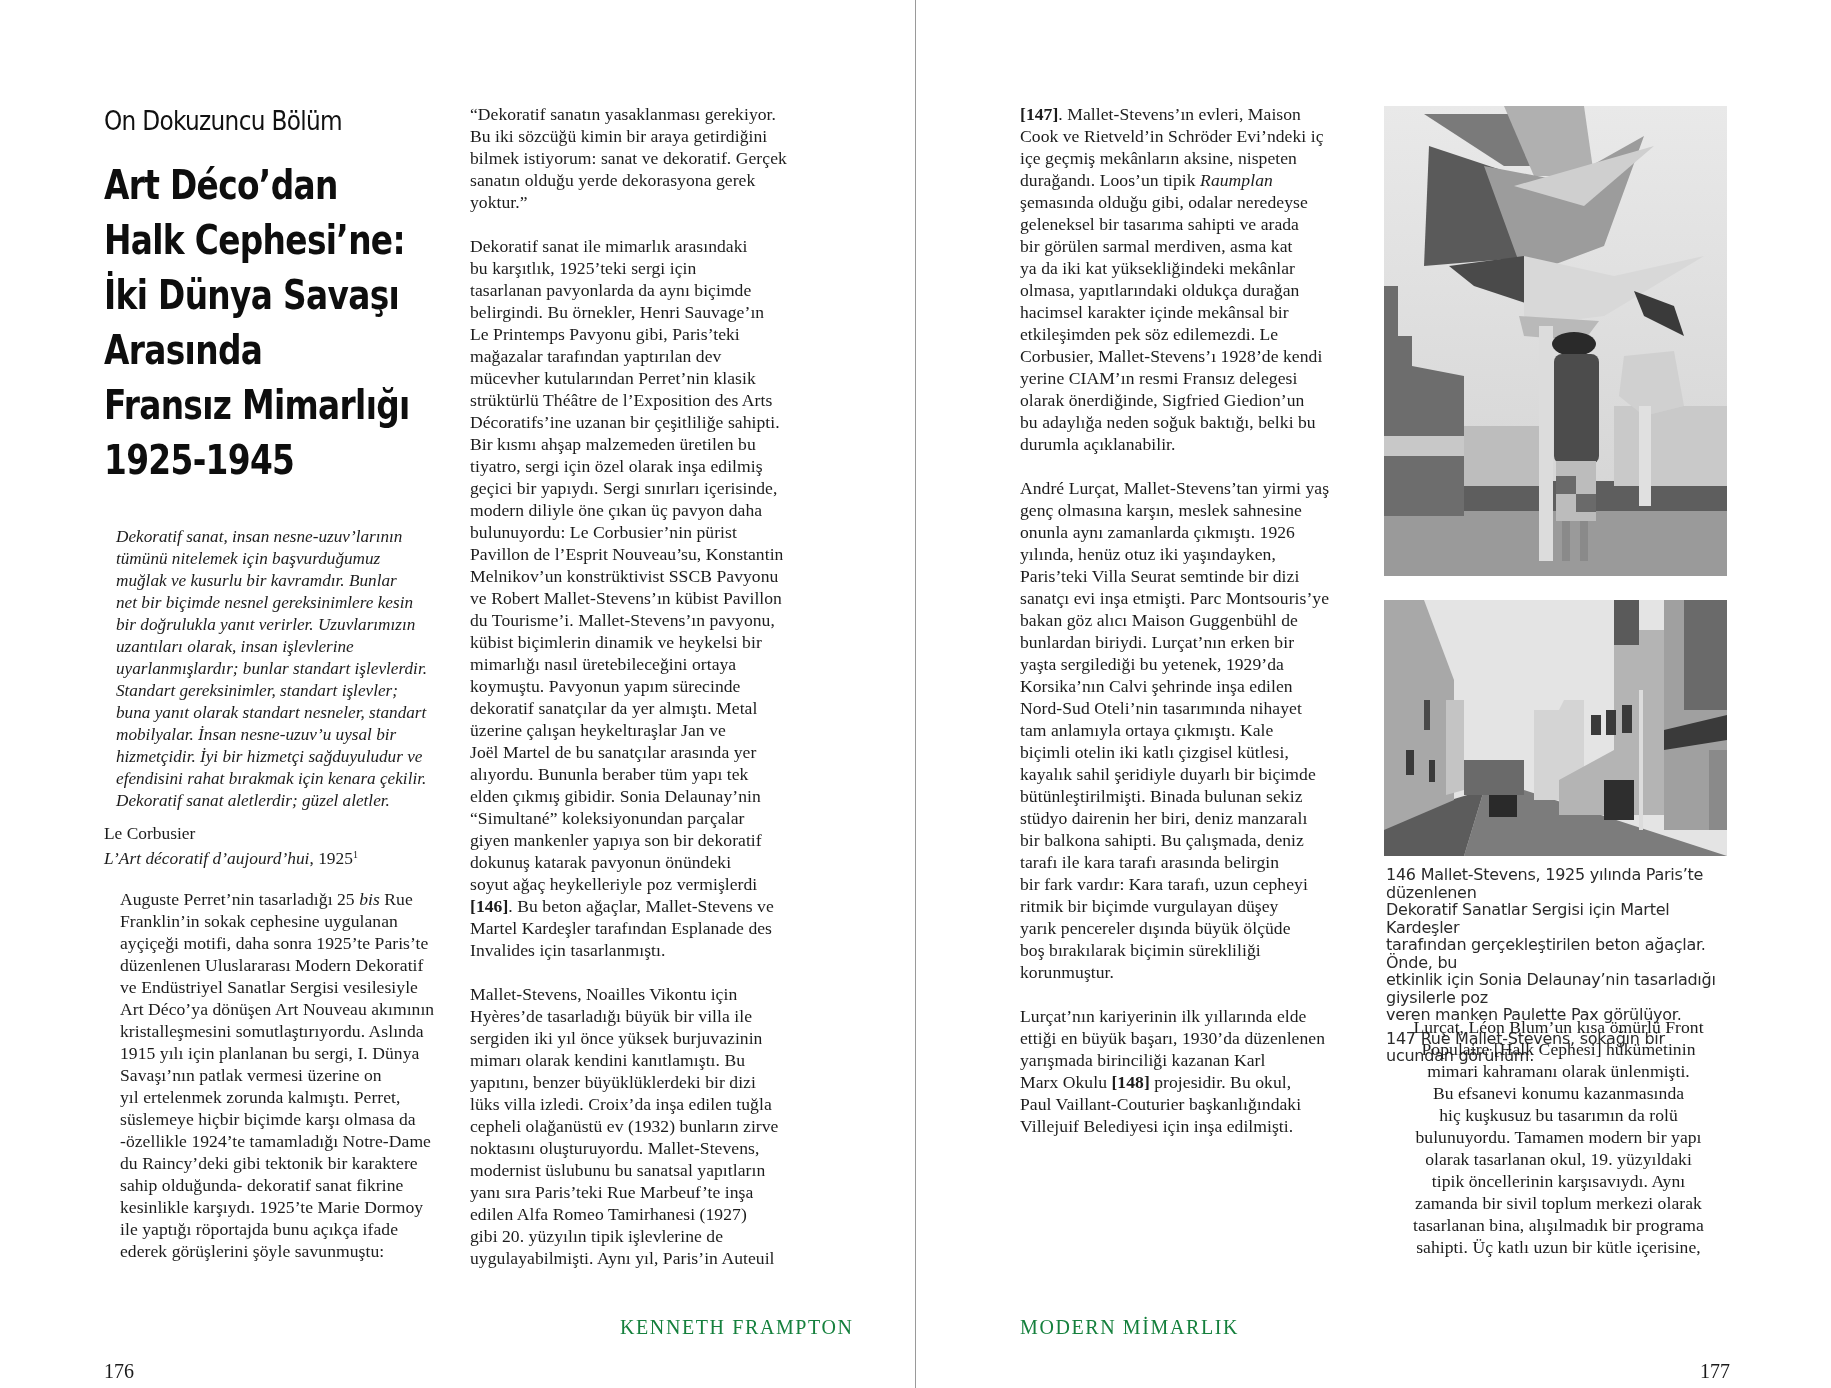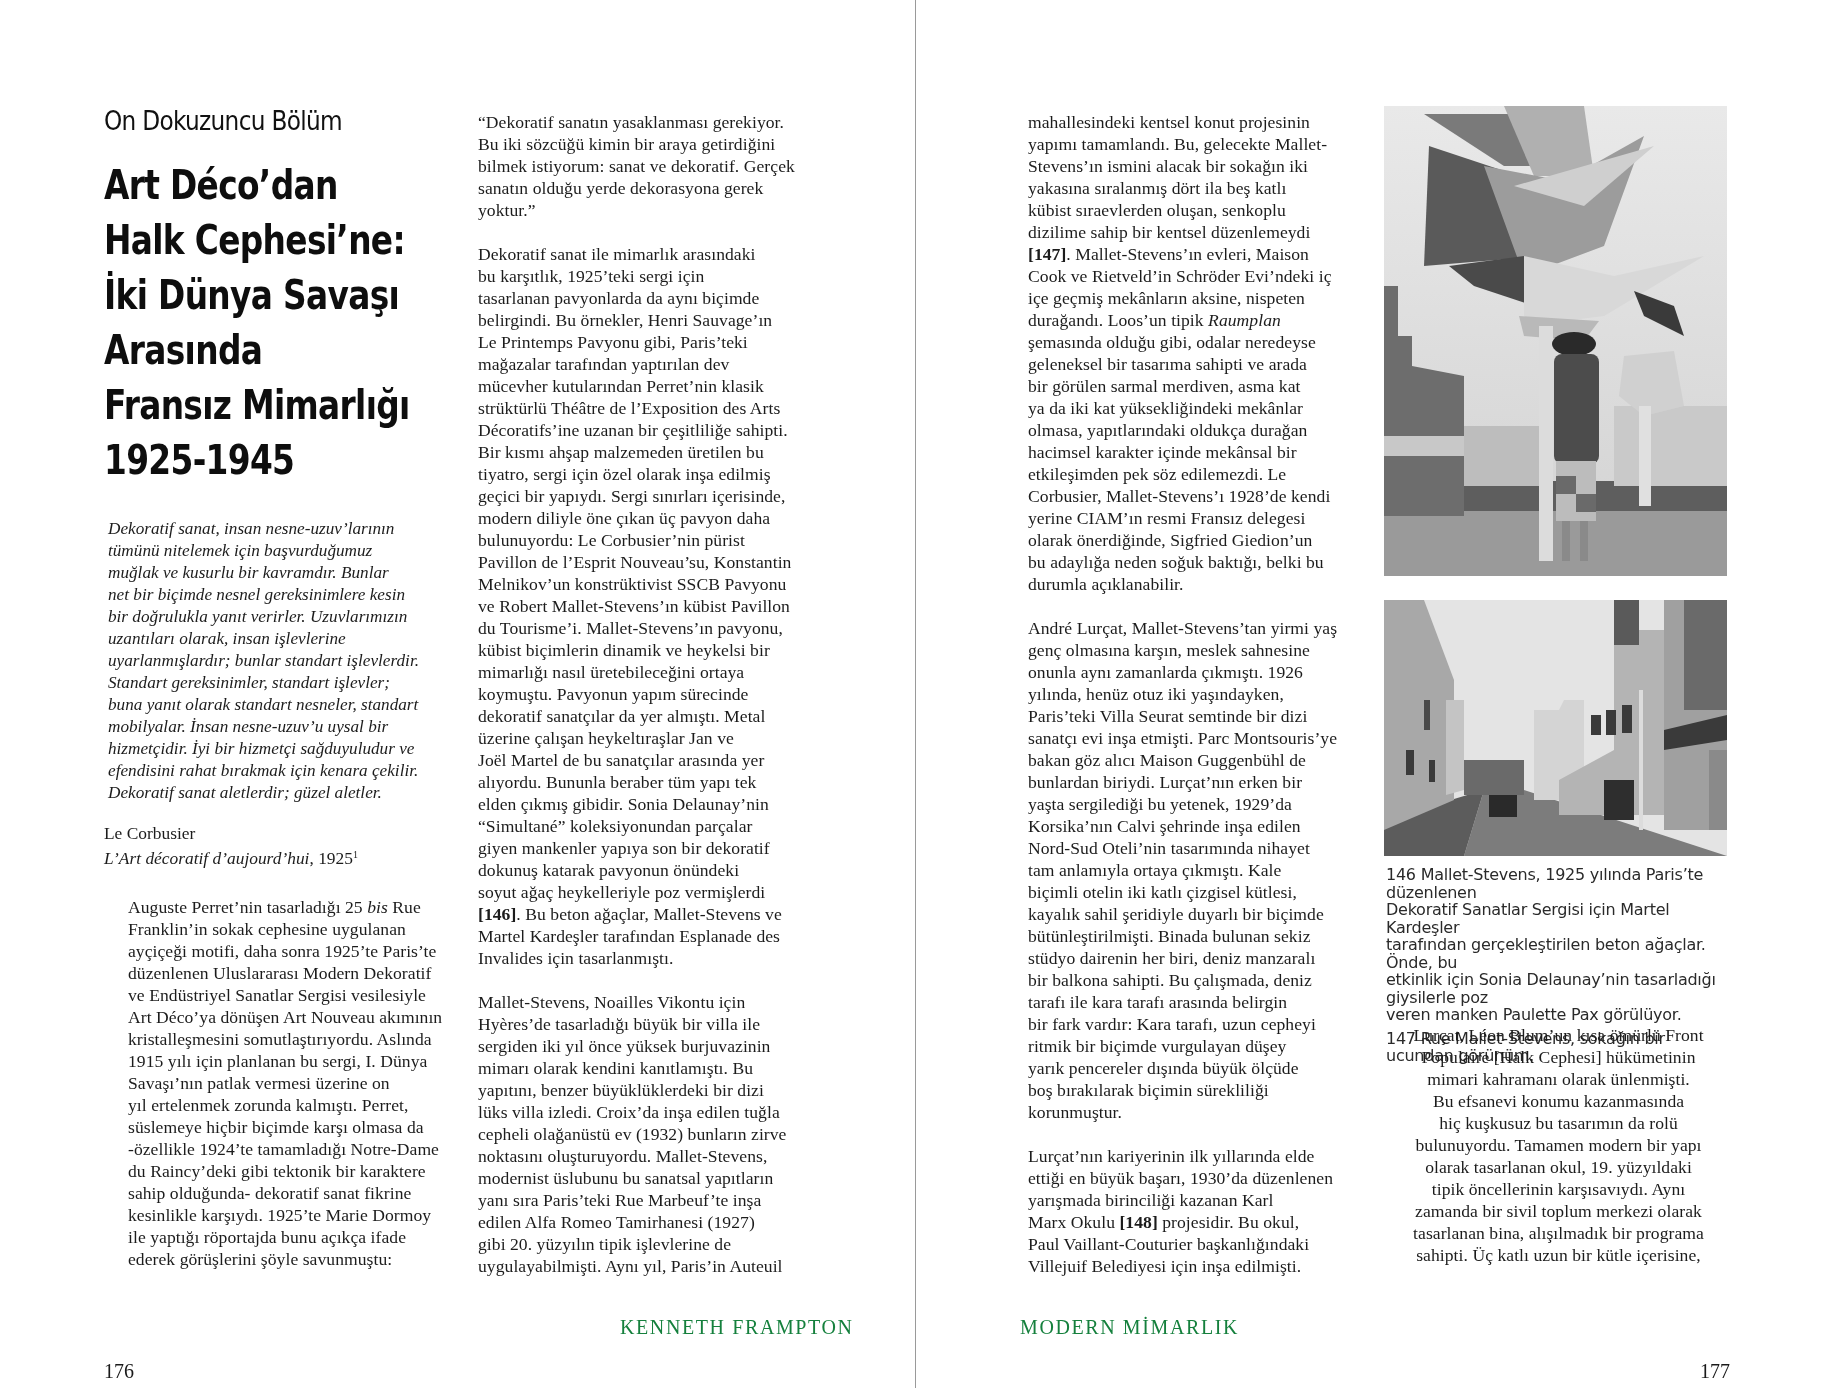--- a/index.html
+++ b/index.html
@@ -13,41 +13,41 @@
       position: absolute; left: 915px; top: 0; width: 1px; height: 1388px; background: #9a9a9a;
     }
     .col {
       position: absolute;
       font-family: "Liberation Serif", "DejaVu Serif", serif;
       font-size: 17.6px;
       line-height: 22px;
       color: #1c1c1c;
       letter-spacing: 0.05px;
     }
-    .col p { margin: 8px; white-space: pre-line; }
+    .col p { margin: 0; white-space: pre-line; }
     .col p + p { margin-top: 22px; }
     .chapter-label {
       position: absolute; left: 104px; top: 104px;
       font-family: "DejaVu Sans", "Liberation Sans", sans-serif;
       font-size: 27px; line-height: 34px; font-weight: normal;
       letter-spacing: -0.8px; transform: scaleX(0.86); transform-origin: left top;
       color: #111;
     }
     .chapter-title {
       position: absolute; left: 104px; top: 158px;
       font-family: "DejaVu Sans", "Liberation Sans", sans-serif;
       font-size: 40px; line-height: 55px; font-weight: bold;
       letter-spacing: -0.8px; transform: scaleX(0.82); transform-origin: left top;
       color: #0e0e0e; white-space: pre-line; margin: 0;
     }
     .epigraph {
       position: absolute; left: 104px; top: 514px; width: 350px;
       font-family: "Liberation Serif", "DejaVu Serif", serif;
       font-style: italic; font-size: 17.2px; line-height: 22px; color: #1c1c1c;
-      white-space: pre-line; margin: 4px;
+      white-space: pre-line; margin: 12px;
     }
     .attribution {
       position: absolute; left: 104px; top: 822px; width: 350px;
       font-family: "Liberation Serif", "DejaVu Serif", serif;
       font-size: 17.4px; line-height: 22px; color: #1c1c1c;
     }
     .attribution .work { font-style: italic; }
     .attribution sup { font-size: 10px; vertical-align: 6px; }
     .ref { font-weight: bold; }
     .em { font-style: italic; }
@@ -181,27 +181,21 @@
 gibi 20. yüzyılın tipik işlevlerine de
 uygulayabilmişti. Aynı yıl, Paris’in Auteuil</p>
     </div>
 
     <div class="folio" style="left:104px;">176</div>
     <div class="running-head" style="left:620px;">KENNETH FRAMPTON</div>
   </div>
 
   <div>
     <div class="col" style="left:1020px; top:103px; width:345px;">
-      <p><span>mahallesindeki kentsel konut projesinin
-yapımı tamamlandı. Bu, gelecekte Mallet-
-Stevens’ın ismini alacak bir sokağın iki
-yakasına sıralanmış dört ila beş katlı
-kübist sıraevlerden oluşan, senkoplu
-dizilime sahip bir kentsel düzenlemeydi
-</span><span class="ref">[147]</span><span>. Mallet-Stevens’ın evleri, Maison
+      <p><span class="ref">[147]</span><span>. Mallet-Stevens’ın evleri, Maison
 Cook ve Rietveld’in Schröder Evi’ndeki iç
 içe geçmiş mekânların aksine, nispeten
 durağandı. Loos’un tipik </span><span class="em">Raumplan</span><span>
 şemasında olduğu gibi, odalar neredeyse
 geleneksel bir tasarıma sahipti ve arada
 bir görülen sarmal merdiven, asma kat
 ya da iki kat yüksekliğindeki mekânlar
 olmasa, yapıtlarındaki oldukça durağan
 hacimsel karakter içinde mekânsal bir
 etkileşimden pek söz edilemezdi. Le

